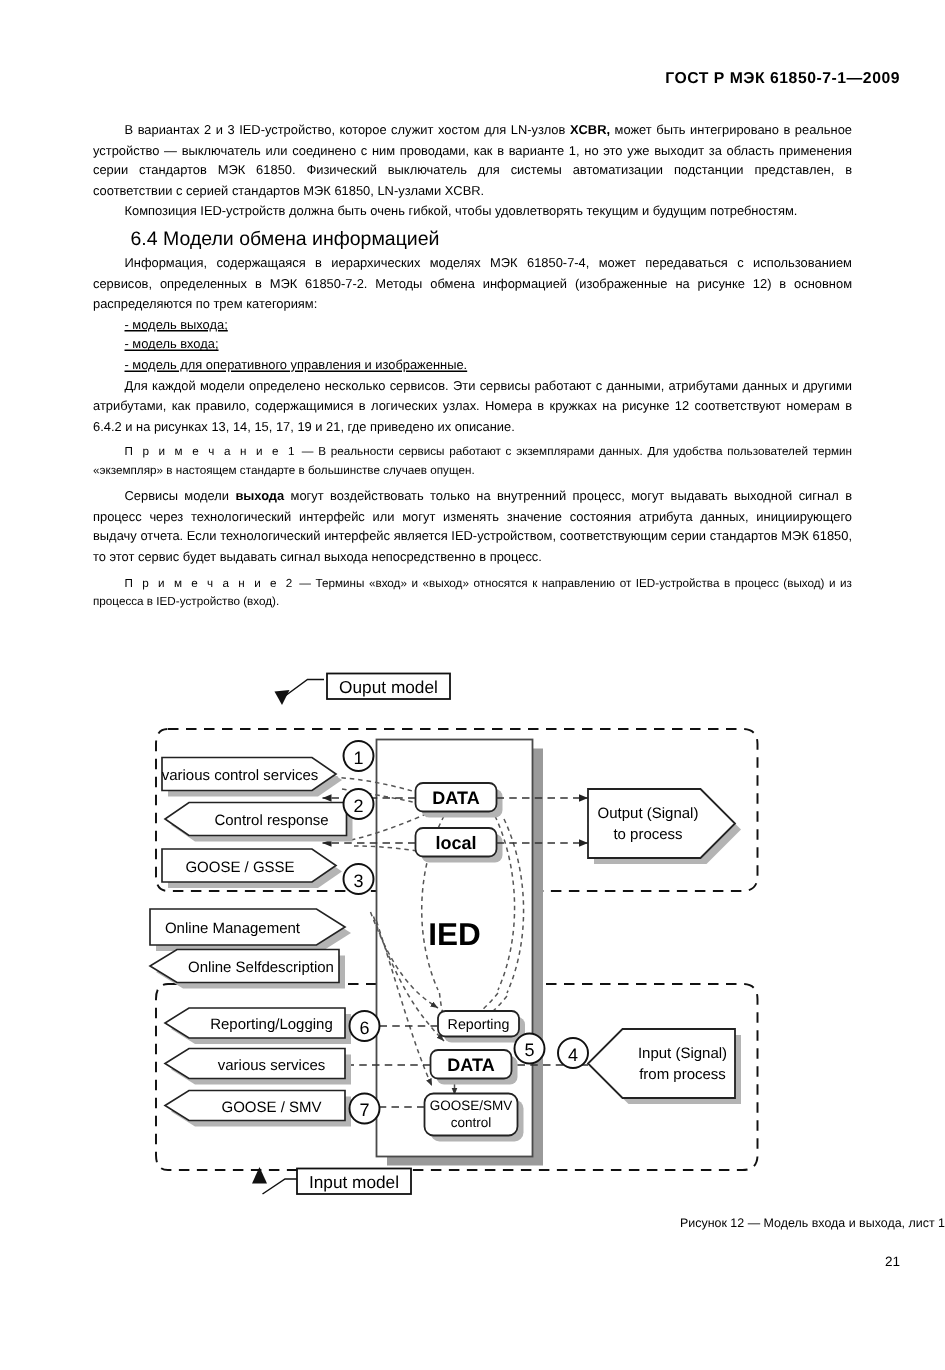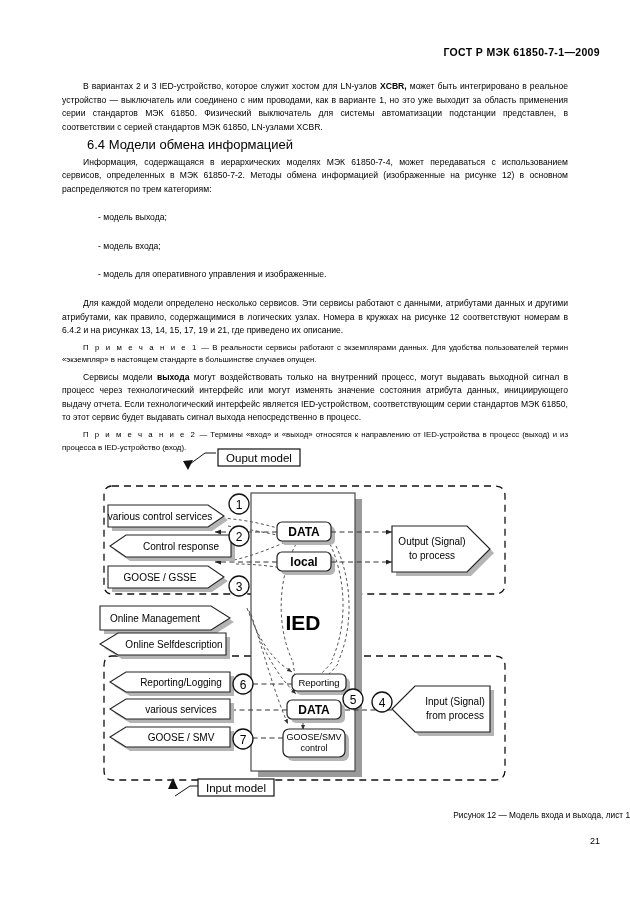--- a/index.html
+++ b/index.html
@@ -45,22 +45,23 @@
   .p-indent { text-indent: 21px; }
   .para { margin: 0; }
   .hd {
     margin: 4px;
     font-weight: normal;
     text-indent: 21px;
     font-size: 13px;
     line-height: 13.55px;
   }
   .bullet {
-    margin: 15px;
+    margin: 0;
     text-indent: 21px;
+    text-decoration: underline;
   }
   .note {
     margin: 0;
     text-indent: 21px;
     font-size: 7.8px;
     line-height: 12.6px;
     text-align: justify;
   }
   .note .sp {
     letter-spacing: 1.6px;
@@ -100,20 +101,21 @@
 </style>
 </head>
 <body>
 
 <div class="page">
 
   <div class="doc-header">ГОСТ Р МЭК 61850-7-1—2009</div>
 
   <div class="body-text">
     <p class="para p-indent"><span>В вариантах 2 и 3 IED-устройство, которое служит хостом для LN-узлов </span><b>XCBR,</b><span> может быть интегрировано в реальное устройство — выключатель или соединено с ним проводами, как в варианте 1, но это уже выходит за область применения серии стандартов МЭК 61850. Физический выключатель для системы автоматизации подстанции представлен, в соответствии с серией стандартов МЭК 61850, LN-узлами XCBR.</span></p>
+    <p class="para p-indent">Композиция IED-устройств должна быть очень гибкой, чтобы удовлетворять текущим и будущим потребностям.</p>
     <p class="hd">6.4 Модели обмена информацией</p>
     <p class="para p-indent">Информация, содержащаяся в иерархических моделях МЭК 61850-7-4, может передаваться с использованием сервисов, определенных в МЭК 61850-7-2. Методы обмена информацией (изображенные на рисунке 12) в основном распределяются по трем категориям:</p>
     <p class="bullet">- модель выхода;</p>
     <p class="bullet">- модель входа;</p>
     <p class="bullet">- модель для оперативного управления и изображенные.</p>
     <p class="para p-indent">Для каждой модели определено несколько сервисов. Эти сервисы работают с данными, атрибутами данных и другими атрибутами, как правило, содержащимися в логических узлах. Номера в кружках на рисунке 12  соответствуют  номерам в 6.4.2 и на рисунках 13, 14, 15, 17, 19 и 21, где приведено их описание.</p>
     <div class="gap"></div>
     <p class="note"><span class="sp">П р и м е ч а н и е 1</span><span> — В реальности сервисы работают с экземплярами данных. Для удобства пользователей термин «экземпляр» в настоящем стандарте в большинстве случаев опущен.</span></p>
     <div class="gap"></div>
     <p class="para p-indent"><span>Сервисы модели </span><b>выхода</b><span> могут воздействовать только на внутренний процесс, могут выдавать выходной сигнал в процесс через технологический интерфейс или могут изменять значение состояния атрибута данных, инициирующего выдачу отчета. Если технологический интерфейс является IED-устройством, соответствующим серии стандартов МЭК 61850, то этот сервис будет выдавать сигнал выхода непосредственно в процесс.</span></p>

